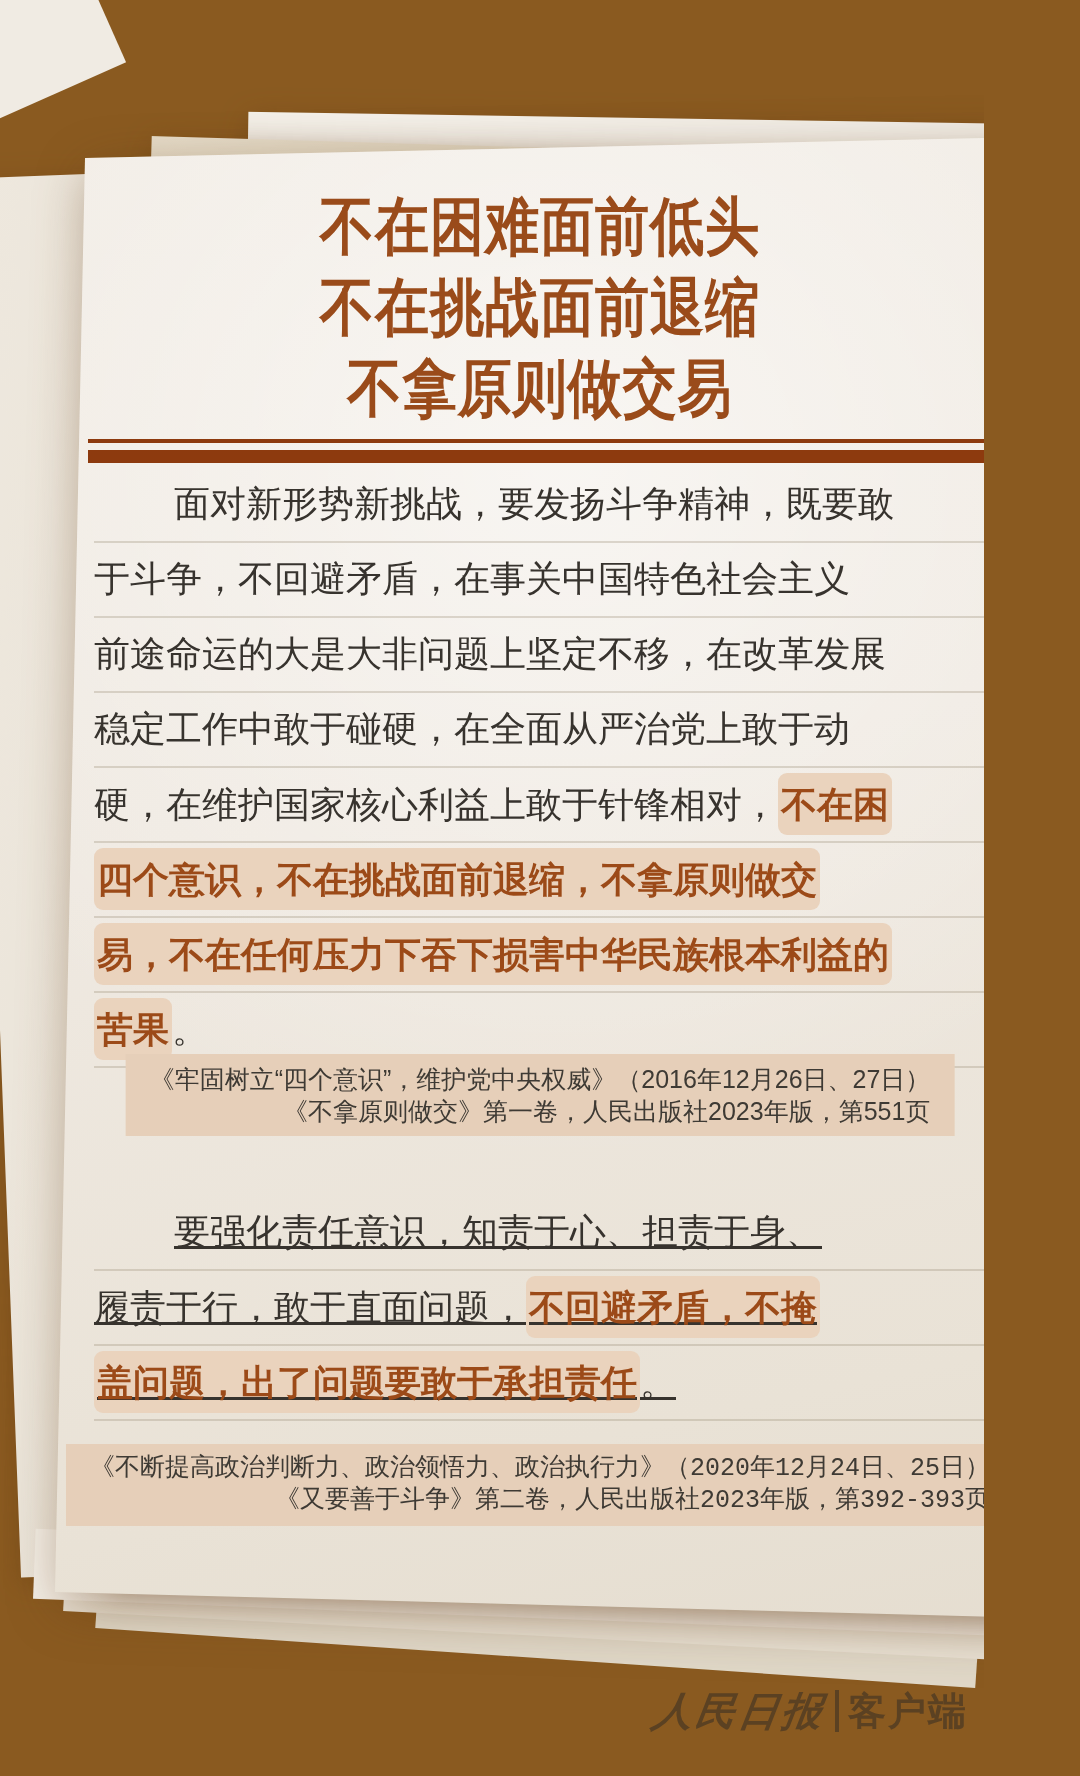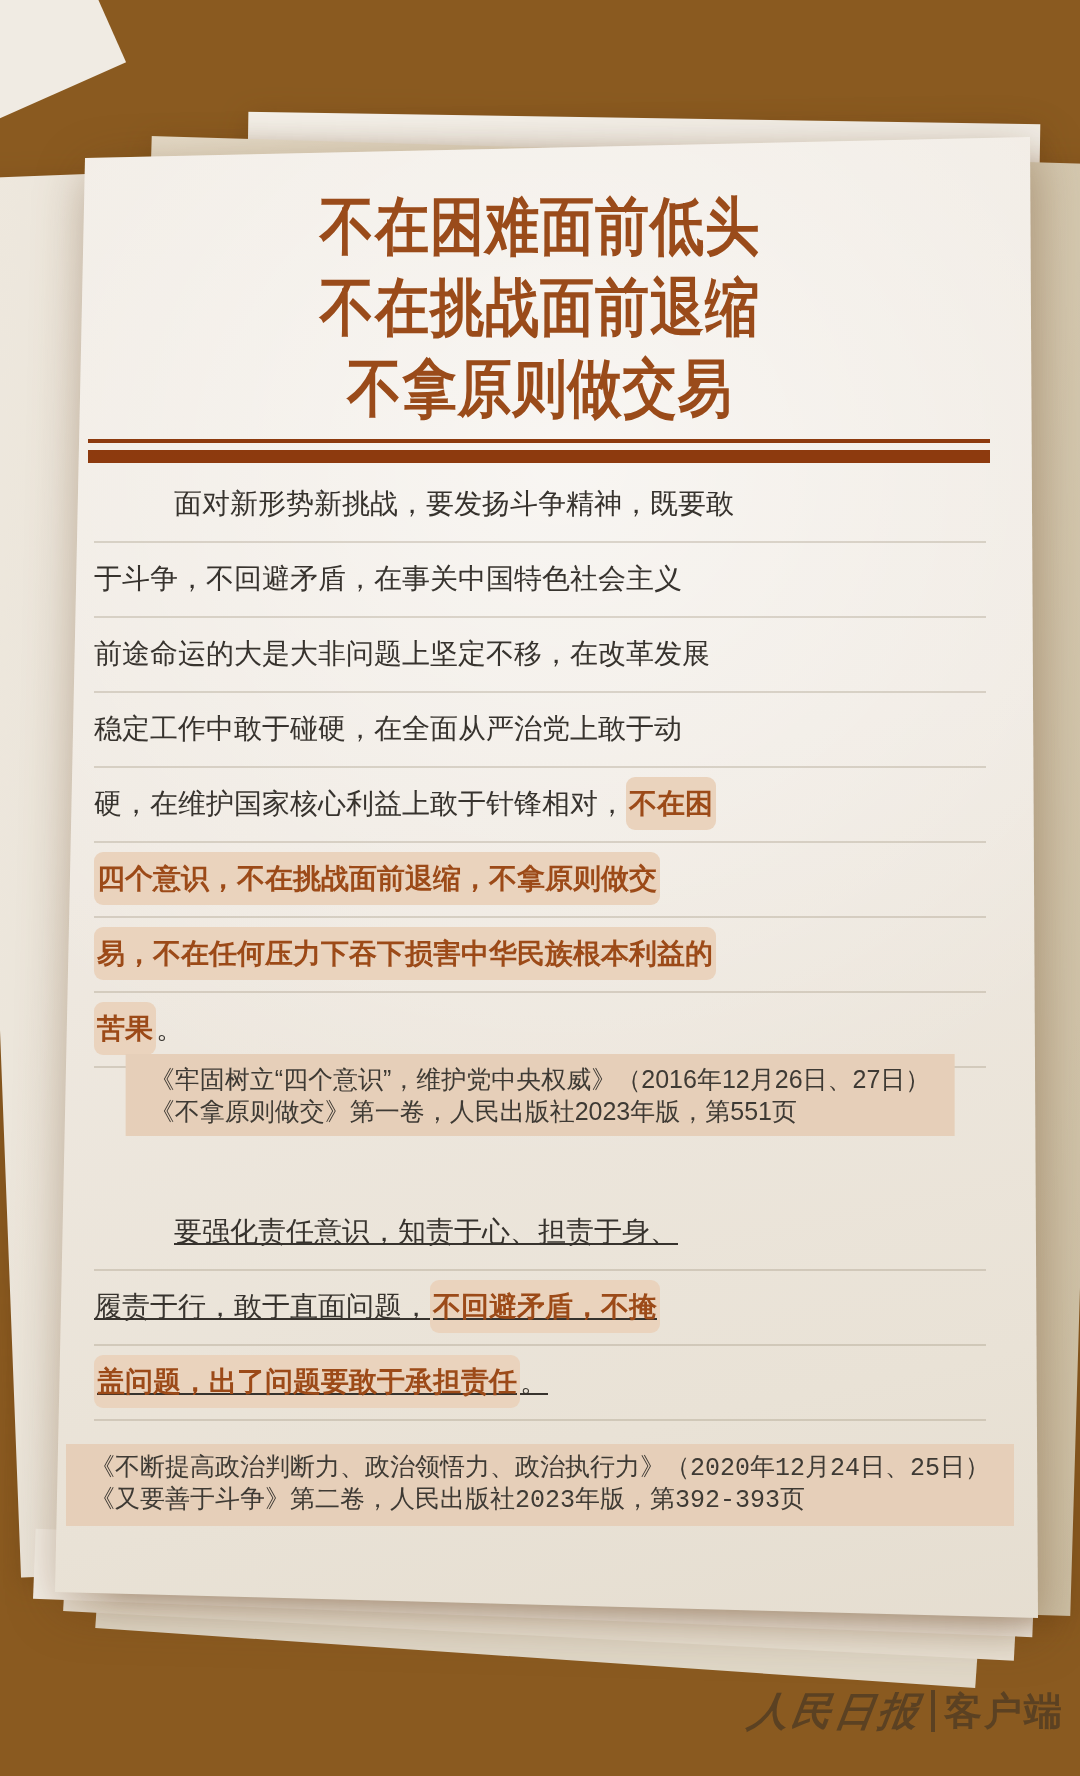--- a/index.html
+++ b/index.html
@@ -1,17 +1,17 @@
 <!DOCTYPE html>
 <html><head>
 <meta charset="utf-8">
 <style>
   html,body{margin:0;padding:0;background:#8a5a20;}
   .stage{
-    position:relative;width:1080px;height:1776px;overflow:hidden;
+    position:relative;width:984px;height:1776px;overflow:hidden;
     font-family:"Liberation Sans",sans-serif;
     background:
       radial-gradient(130% 70% at 80% 105%, rgba(255,223,150,.40), rgba(255,223,150,0) 60%),
       linear-gradient(115deg, rgba(110,55,8,.30), rgba(255,214,135,.22) 38%, rgba(120,62,10,.16) 66%, rgba(255,220,145,.26)),
       repeating-linear-gradient(62deg,
         #c8852e 0 26px, #d2974a 26px 52px, #bd7826 52px 70px,
         #daa45c 70px 104px, #c988336 104px 118px),
       #cd8f3f;
   }
   .sheet{position:absolute;}
@@ -40,34 +40,34 @@
     font-family:"DejaVu Sans","Liberation Sans",sans-serif;
   }
   
   .rule-thin{position:absolute;left:88px;width:902px;top:439px;height:4px;background:#8d3a0e;}
   .rule-thick{position:absolute;left:88px;width:902px;top:450px;height:13px;background:#8d3a0e;}
 
   
   .para{position:absolute;left:94px;width:892px;color:#37332e;
     font-family:"DejaVu Serif","Liberation Serif",serif;}
   .para .bline{
-    height:73px;line-height:72px;font-size:28px;letter-spacing:0;
+    height:73px;line-height:72px;font-size:36px;letter-spacing:0;
     white-space:nowrap;border-bottom:2px solid rgba(151,139,116,.30);
   }
   .para .indent{text-indent:80px;}
   .para1{top:468px;}
   .para2{top:1196px;text-decoration:underline;}
   .hl{
     background:#ead3bd;color:#9c4a18;font-weight:700;
     padding:10px 3px;border-radius:9px;
   }
   
   .cite{
     position:absolute;left:50%;transform:translateX(-50%);
-    background:#e6cfb9;color:#3e3a34;text-align:left;
+    background:#e6cfb9;color:#3e3a34;text-align:right;
     font-size:25px;line-height:32px;padding:9px 24px;white-space:nowrap;
     font-family:"Liberation Sans",sans-serif;
   }
   .cite1{top:1054px;}
   .cite2{top:1444px;font-family:Liberation Mono, monospace;}
 
   
   .logo{position:absolute;right:16px;top:1688px;display:flex;align-items:center;color:#5b4122;}
   .logo-script{
     font-family:"DejaVu Serif","Liberation Serif",serif;font-style:italic;font-weight:700;

